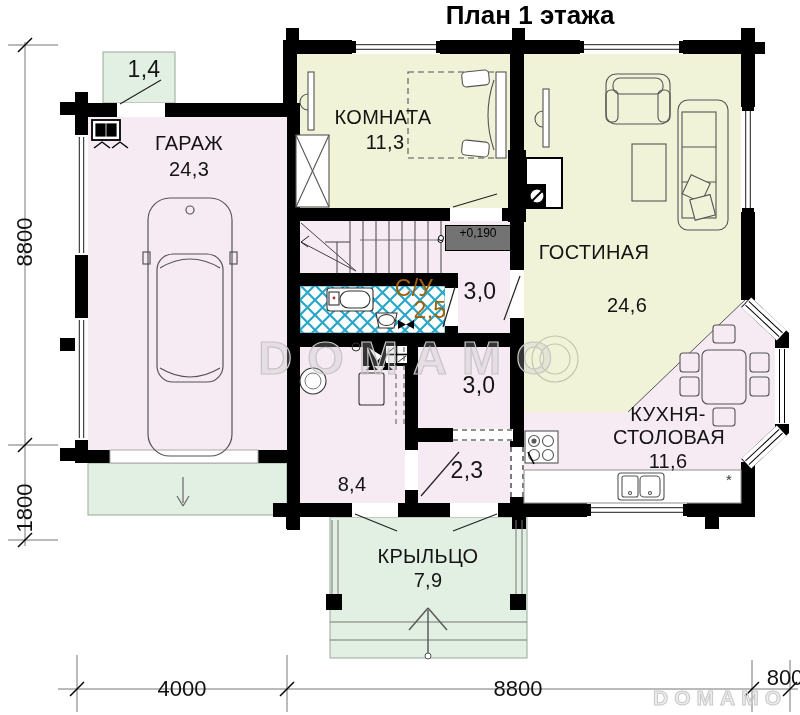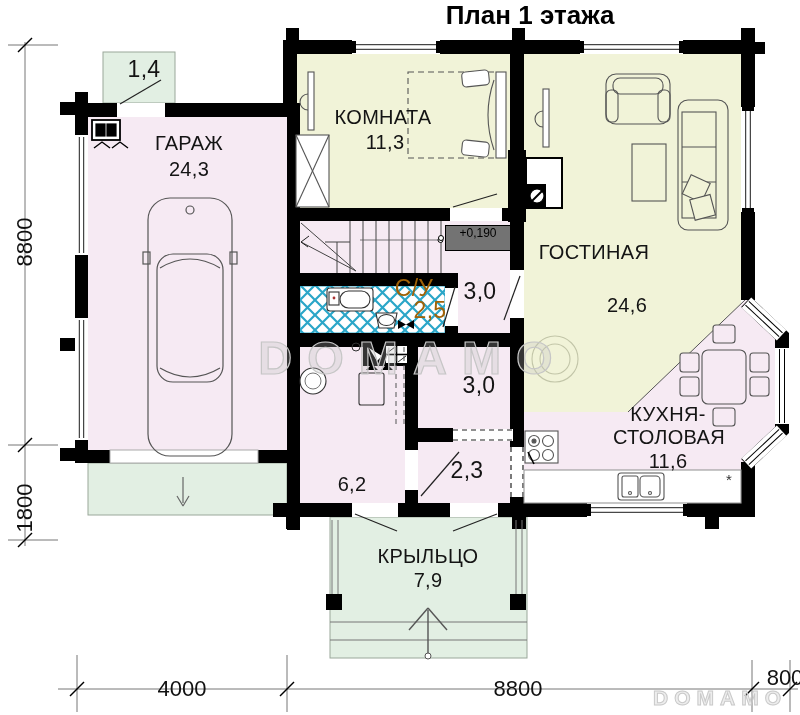--- a/index.html
+++ b/index.html
@@ -378,21 +378,21 @@
 <div class="lbl" style="left:594px;top:252px;">ГОСТИНАЯ</div>
 <div class="lbl" style="left:627px;top:277px;margin-top:28px;">24,6</div>
 
 <div class="lbl small blue" style="left:414px;top:288px;">С/У</div>
 <div class="lbl small blue" style="left:417px;top:310px;margin-left:13px;">2,5</div>
 
 <div class="lbl small" style="left:480px;top:291px;">3,0</div>
 <div class="lbl small" style="left:479px;top:385px;">3,0</div>
 <div class="lbl small" style="left:467px;top:470px;">2,3</div>
 
-<div class="lbl" style="left:352px;top:484px;">6,2</div>
+<div class="lbl" style="left:352px;top:484px;">8,4</div>
 
 <div class="lbl" style="left:668px;top:414px;text-align:center;">КУХНЯ-</div>
 <div class="lbl" style="left:669px;top:437px;">СТОЛОВАЯ</div>
 <div class="lbl" style="left:668px;top:461px;">11,6</div>
 
 <div class="lbl" style="left:428px;top:556px;">КРЫЛЬЦО</div>
 <div class="lbl" style="left:428px;top:580px;">7,9</div>
 
 <div class="level-box">
   <span>+0,190</span>

